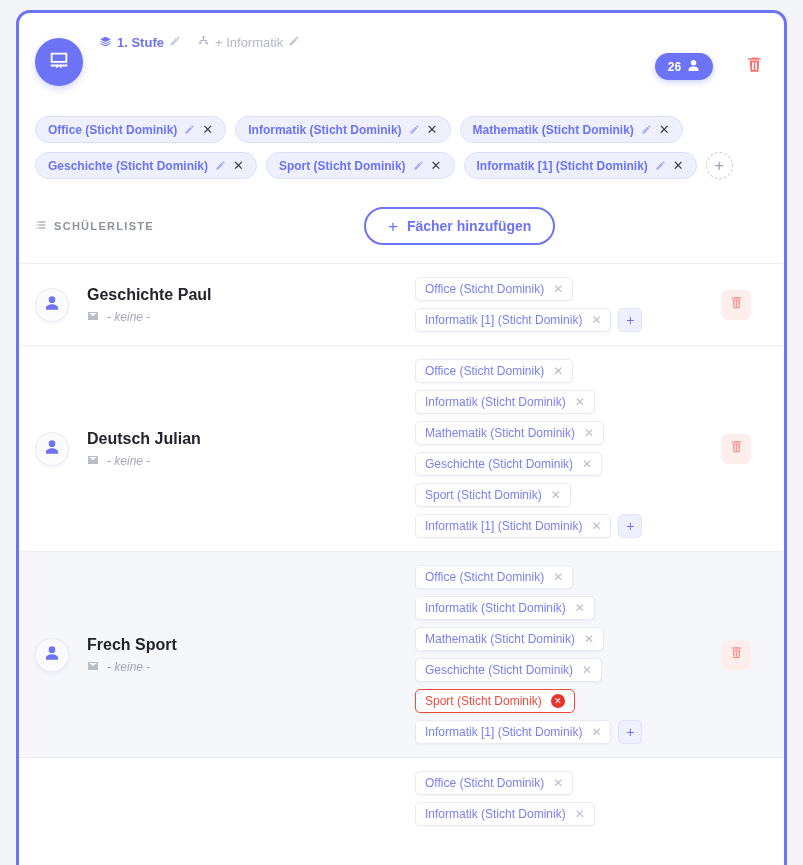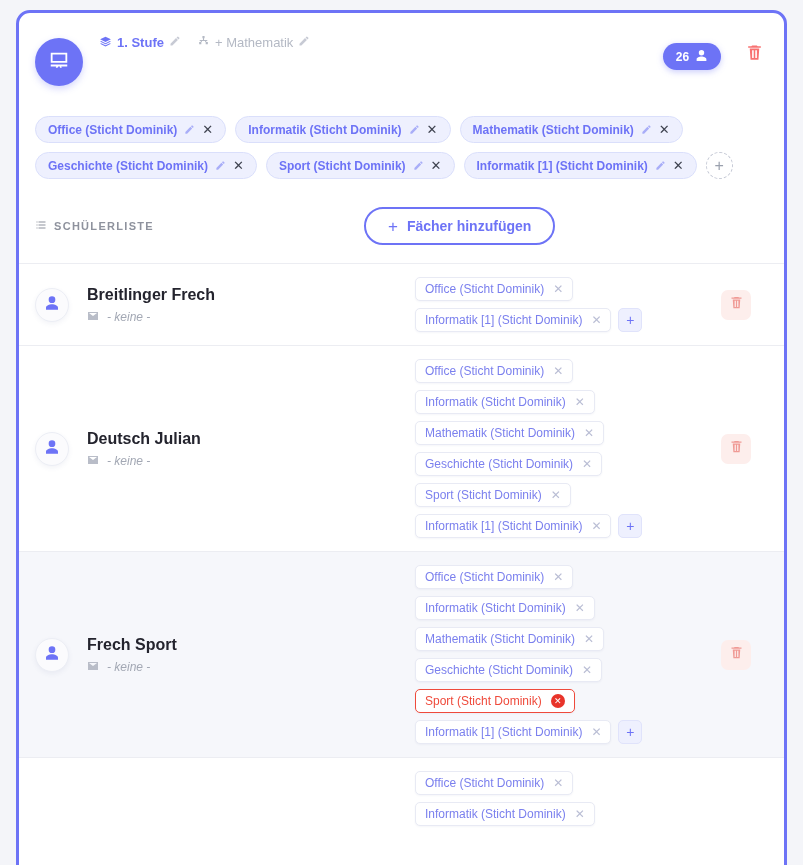--- a/index.html
+++ b/index.html
@@ -72,22 +72,22 @@
   .hdr-chunk { display: flex; align-items: flex-start; gap: 5px; }
   .hdr-chunk .lbl { color: #6d73f6; font-weight: bold; font-size: 13px; }
   .hdr-chunk .lbl-grey { color: #b4b9c4; font-size: 13px; }
   .ico { display: inline-flex; align-items: center; }
   .ico svg { display: block; }
   .pencil svg { width: 12px; height: 12px; fill: #c7cad4; }
   .stack svg { width: 13px; height: 13px; fill: #6d73f6; }
   .org svg { width: 13px; height: 13px; fill: #b4b9c4; }
 
   .hdr-right {
-    display: flex; gap: 24px;
-    margin-top: 12px; padding-right: 4px;
+    display: flex; align-items: center; gap: 32px;
+    margin-top: 22px; padding-right: 4px;
   }
   .count-pill {
     background: #6d73f6; color: #fff;
     border-radius: 14px;
     height: 27px; min-width: 58px;
     display: flex; align-items: center; justify-content: center; gap: 6px;
     font-size: 12px; font-weight: bold;
     padding: 0 12px;
     box-shadow: 0 2px 6px rgba(109,115,246,.35);
   }
@@ -257,21 +257,21 @@
                     <path d="M3 17.25V21h3.75L17.81 9.94l-3.75-3.75L3 17.25zM20.71 7.04a1 1 0 0 0 0-1.41l-2.34-2.34a1 1 0 0 0-1.41 0l-1.83 1.83 3.75 3.75 1.83-1.83z"></path>
                   </svg>
               </span>
             </span>
             <span class="hdr-chunk" style="margin-left:9px">
               <span class="ico org">
                 <svg viewBox="0 0 24 24">
                     <path d="M10 2h4v4h-4V2zM4 13h4v4H4v-4zm12 0h4v4h-4v-4zM11 6h2v3h6v2h-2v2h-2v-2H9v2H7v-2H5V9h6V6z"></path>
                   </svg>
               </span>
-              <span class="lbl-grey">+ Mathematik</span>
+              <span class="lbl-grey">+ Informatik</span>
               <span class="ico pencil">
                 <svg viewBox="0 0 24 24">
                     <path d="M3 17.25V21h3.75L17.81 9.94l-3.75-3.75L3 17.25zM20.71 7.04a1 1 0 0 0 0-1.41l-2.34-2.34a1 1 0 0 0-1.41 0l-1.83 1.83 3.75 3.75 1.83-1.83z"></path>
                   </svg>
               </span>
             </span>
           </div>
         </div>
         <div class="hdr-right">
           <div class="count-pill">
@@ -368,21 +368,21 @@
 
       <div class="rows" id="student-rows">
           <div class="row">
             <div class="row-left">
               <div class="avatar-sm">
                 <span><svg viewBox="0 0 24 24">
                     <path d="M12 12a5 5 0 1 0 0-10 5 5 0 0 0 0 10zm0 2c-4 0-9 2-9 5v3h18v-3c0-3-5-5-9-5z"></path>
                   </svg></span>
               </div>
               <div class="who">
-                <div class="who-name">Breitlinger Frech</div>
+                <div class="who-name">Geschichte Paul</div>
                 <div class="who-mail">
                   <span><svg viewBox="0 0 24 20">
                       <path d="M2 2h20v16H2V2zm2 2 8 6 8-6H4z"></path>
                     </svg></span>
                   <span>- keine -</span>
                 </div>
               </div>
             </div>
             <div class="row-chips">
               <div class="chip-s">

